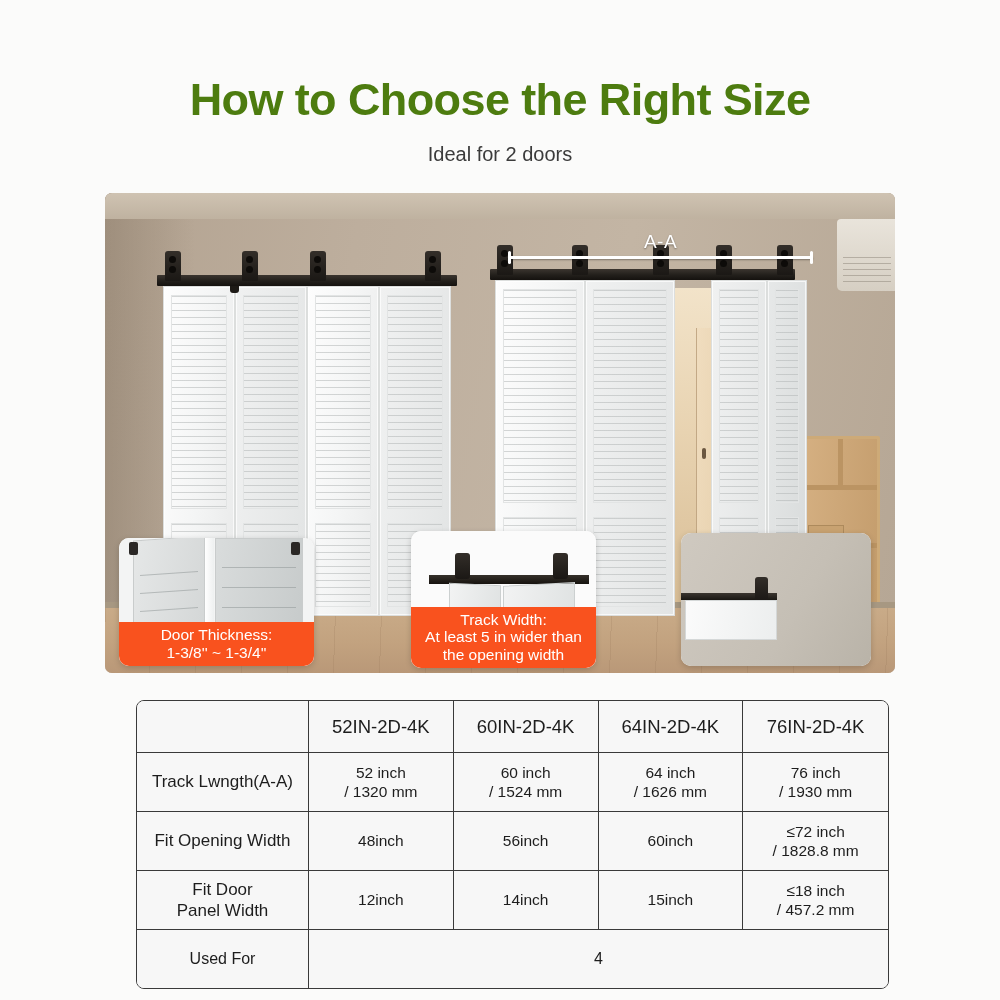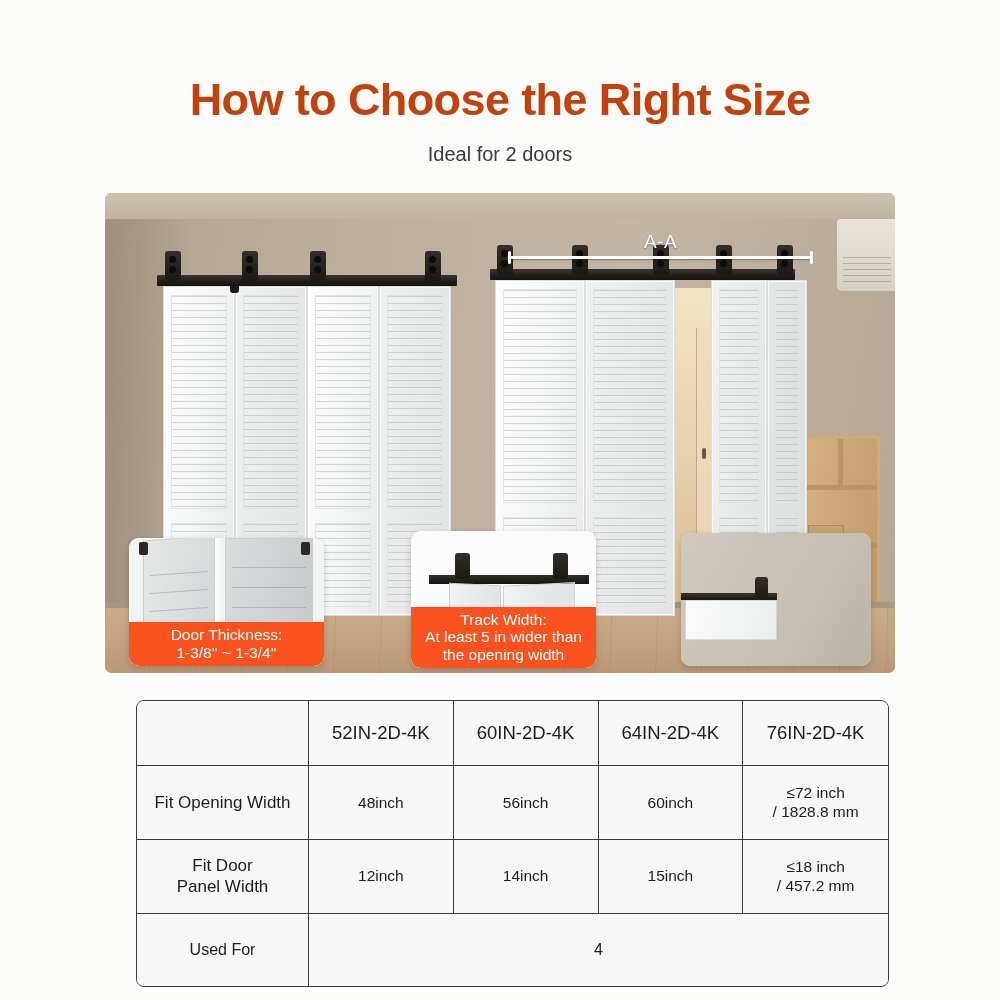--- a/index.html
+++ b/index.html
@@ -22,21 +22,21 @@
   
   .header { position: absolute; top: 0; left: 0; width: 1000px; height: 193px; }
 
   .title {
     position: absolute;
     top: 76px; left: 0; width: 1000px;
     text-align: center;
     font-size: 45px;
     font-weight: bold;
     letter-spacing: -0.6px;
-    color: #c2410c;
+    color: #4d7c0f;
     line-height: 1.05;
   }
 
   .subtitle {
     position: absolute;
     top: 143px; left: 0; width: 1000px;
     text-align: center;
     font-size: 20px;
     color: #3b3b3b;
   }
@@ -209,21 +209,21 @@
     background: #f9521e;
     color: #fff;
     text-align: center;
     font-size: 15.5px;
     line-height: 1.12;
     padding: 4px 2px 5px;
     white-space: pre-line;
   }
 
   
-  .c1 { left: 24px;  top: 345px; width: 195px; height: 128px; }
+  .c1 { left: 14px;  top: 345px; width: 195px; height: 128px; }
   .c1 .bg { position:absolute; inset:0; background:#f3f4f4; }
   .c1 .dl {
     position: absolute; top: 0; height: 100%;
     background: linear-gradient(100deg,#e5e7e7,#d3d6d6);
     border: 1px solid #c9cccc;
   }
   .c1 .dl-a { left: 14px; width: 72px; transform: skewY(-4deg); }
   .c1 .dl-b { left: 96px; width: 88px; background: linear-gradient(100deg,#d9dcdc,#c6caca); }
   .c1 .slat {
     position: absolute; left: 6px; right: 6px; height: 1px; background: rgba(150,156,156,.6);
@@ -450,20 +450,31 @@
   <table class="spec-table">
     <tbody>
       <tr class="row-head">
         <td class="col-label"></td>
         <td class="col-val">52IN-2D-4K</td>
         <td class="col-val">60IN-2D-4K</td>
         <td class="col-val">64IN-2D-4K</td>
         <td class="col-val">76IN-2D-4K</td>
       </tr>
 
+      <tr class="row-body">
+        <td class="col-label">Track Lwngth(A-A)</td>
+        <td class="col-val">52 inch
+/ 1320 mm</td>
+        <td class="col-val">60 inch
+/ 1524 mm</td>
+        <td class="col-val">64 inch
+/ 1626 mm</td>
+        <td class="col-val">76 inch
+/ 1930 mm</td>
+      </tr>
 
       <tr class="row-body">
         <td class="col-label">Fit Opening Width</td>
         <td class="col-val">48inch</td>
         <td class="col-val">56inch</td>
         <td class="col-val">60inch</td>
         <td class="col-val">≤72 inch
 / 1828.8 mm</td>
       </tr>
 

